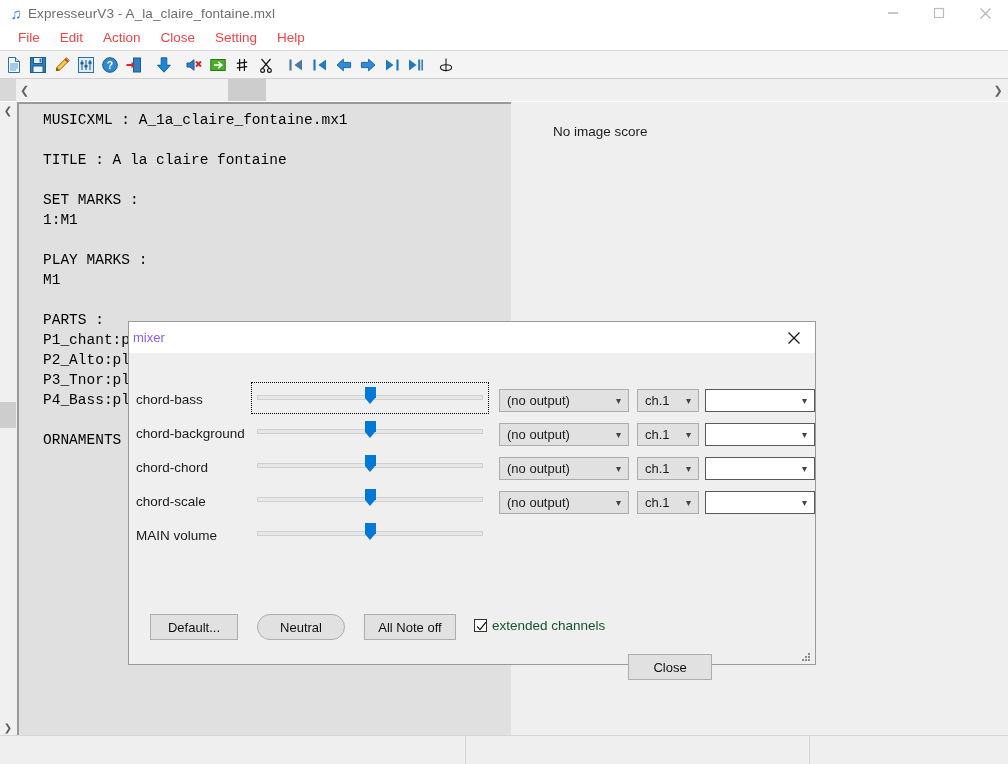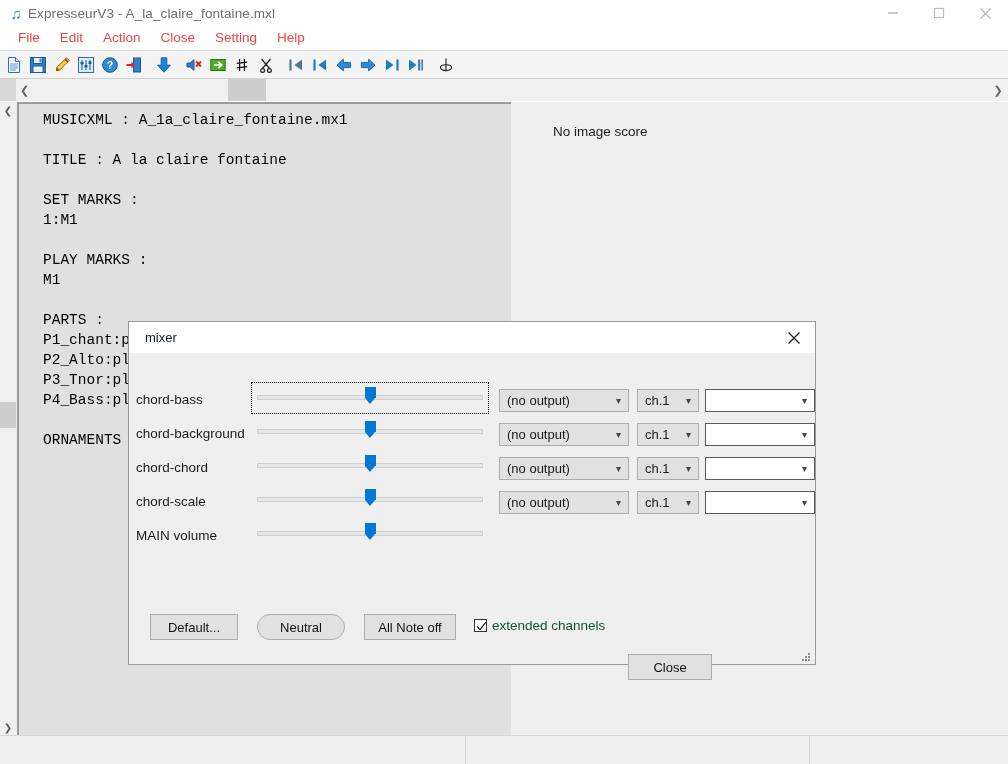--- a/index.html
+++ b/index.html
@@ -237,23 +237,23 @@
   }
   #mixer-titlebar {
     height: 31px;
     background: #ffffff;
     display: flex;
     align-items: center;
     flex: 0 0 auto;
     position: relative;
   }
   #mixer-titlebar .mixer-title {
-    margin-left: 16px;
+    margin-left: 4px;
     font-size: 13px;
-    color: #0f172a;
+    color: #8b5cf6;
   }
   #mixer-close {
     position: absolute;
     right: 0; top: 0;
     width: 42px; height: 31px;
     display: flex; align-items: center; justify-content: center;
     color: #1a1a1a;
   }
   #mixer-body {
     flex: 1 1 auto;

